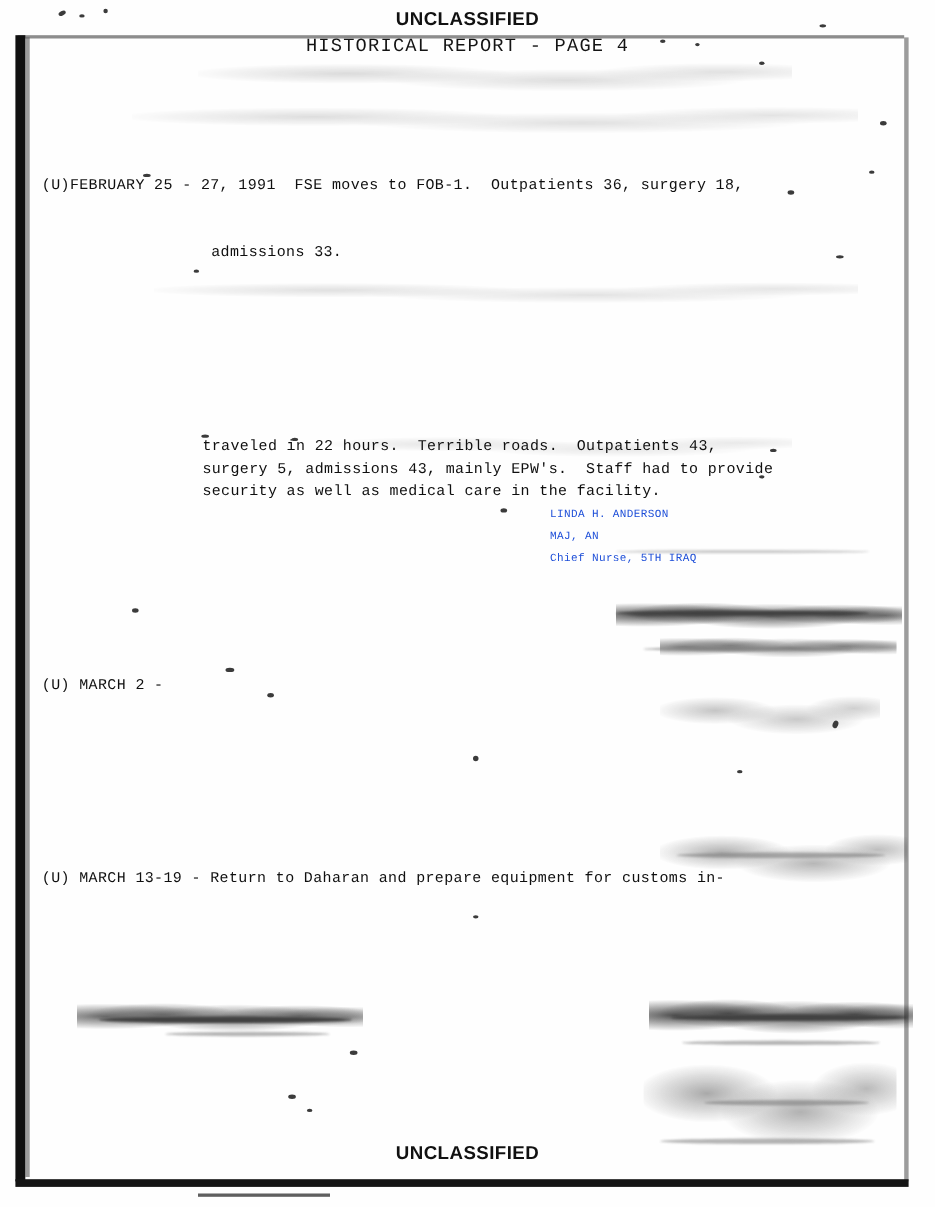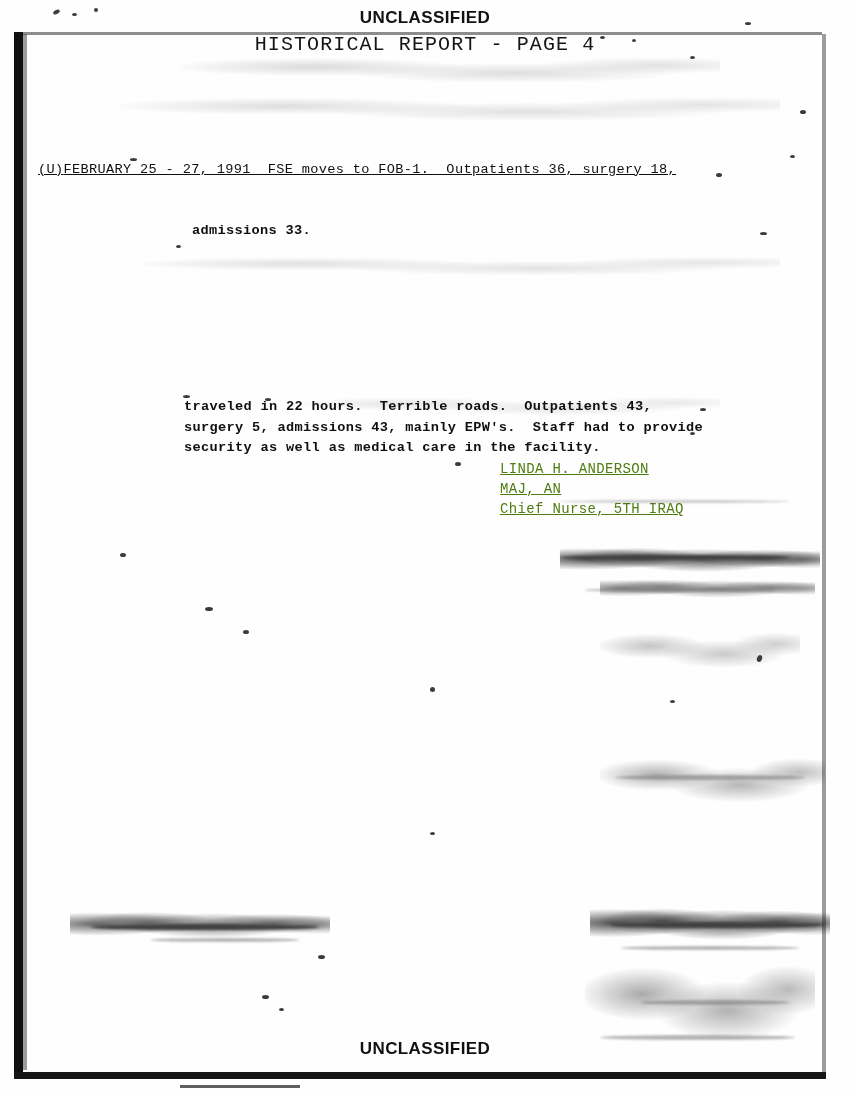--- a/index.html
+++ b/index.html
@@ -106,21 +106,21 @@
     color: #111;
   }
 
   .doc-subtitle {
     position: absolute;
     left: 0;
     top: 33px;
     width: 850px;
     text-align: center;
     font-family: "Liberation Mono", monospace;
-    font-size: 20px;
+    font-size: 17px;
     letter-spacing: 1.1px;
     color: #141414;
   }
 
   
   .body-block {
     position: absolute;
     left: 38px;
     top: 57px;
     width: 775px;
@@ -130,47 +130,44 @@
     letter-spacing: .35px;
     color: #0f0f0f;
     white-space: pre-wrap;
   }
   .entry {
     margin-bottom: 12px;
     position: relative;
   }
   .entry .lead {
     display: block;
-    text-decoration: underline;
   }
   .entry .cont {
     display: block;
     padding-left: 154px;
     text-indent: 0;
-    font-weight: bold;
   }
   .entry.e1 .cont { padding-left: 146px; }
   .entry.e2 .cont { padding-left: 154px; }
   .entry.e3 .cont { padding-left: 154px; }
 
   .marker-u {
     font-family: "Liberation Mono", monospace;
   }
 
   
   .sig-block {
     position: absolute;
     left: 500px;
     top: 459px;
     font-family: "Liberation Mono", monospace;
-    font-size: 14px;
+    font-size: 10px;
     line-height: 20px;
     letter-spacing: .35px;
-    color: #4d7c0f;
-    text-decoration: underline;
+    color: #1d4ed8;
   }
   .sig-line { display: block; white-space: pre; }
   .speckle-layer {
     position: absolute;
     left: 0; top: 0;
     width: 850px; height: 1097px;
     pointer-events: none;
     opacity: .85;
   }
   .blob {
@@ -230,23 +227,25 @@
       <span class="cont">admissions 33.</span>
     </div>
 
     <div class="entry e1">
       <span class="cont">traveled in 22 hours.  Terrible roads.  Outpatients 43,
 surgery 5, admissions 43, mainly EPW's.  Staff had to provide
 security as well as medical care in the facility.</span>
     </div>
 
     <div class="entry e2">
+      <span class="lead"><span class="marker-u">(U)</span><span> MARCH 2 -</span></span>
     </div>
 
     <div class="entry e3">
+      <span class="lead"><span class="marker-u">(U)</span><span> MARCH 13-19 - Return to Daharan and prepare equipment for customs in-</span></span>
     </div>
 
     
 
   </div>
 
   <div class="sig-block">
     <span class="sig-line">LINDA H. ANDERSON</span>
     <span class="sig-line">MAJ, AN</span>
     <span class="sig-line">Chief Nurse, 5TH IRAQ</span>

